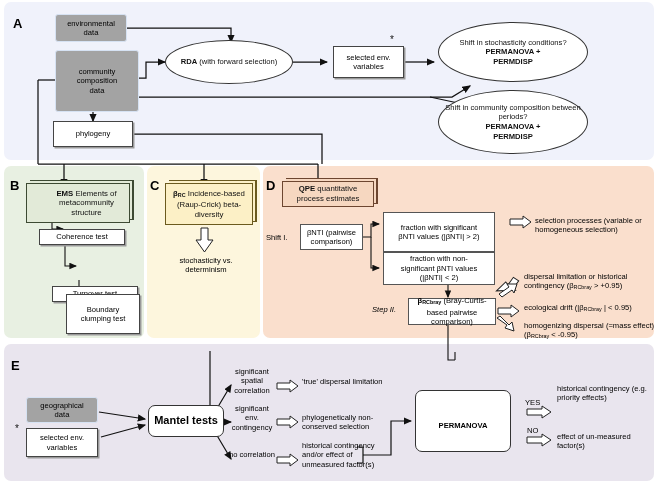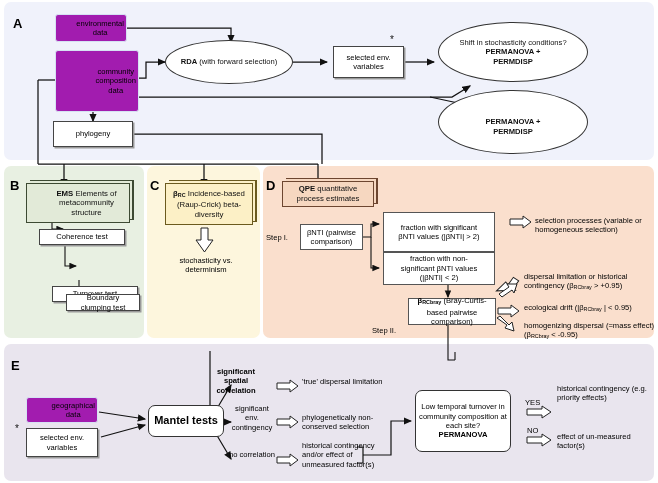--- a/index.html
+++ b/index.html
@@ -18,21 +18,21 @@
   .box{position:absolute;box-sizing:border-box;background:#fff;
        border:1.2px solid #555;text-align:center;display:flex;
        align-items:center;justify-content:center;font-size:7.6px;
        line-height:9.4px;color:#000;padding:1px 2px;}
   .box.sh{border:1.2px solid #444;box-shadow:1.5px 1.5px 0 #9a9a9a;}
   .box.rnd{border-radius:7px;border:1.4px solid #333;font-weight:bold;}
   .ell{position:absolute;box-sizing:border-box;background:#fff;
        border:1.1px solid #333;border-radius:50%;display:flex;
        align-items:center;justify-content:center;text-align:center;
        font-size:7.6px;line-height:9.6px;padding:2px 6px;}
-  .bluebox{background:#a21caf;border:1.2px solid #d6e2f3;border-radius:3px;justify-content:flex-end;}
+  .bluebox{background:#a3a3a3;border:1.2px solid #d6e2f3;border-radius:3px;}
 
   
   .blk{position:absolute;box-sizing:border-box;text-align:center;
        display:flex;align-items:center;justify-content:center;
        font-size:7.8px;line-height:9.6px;padding:1px 3px;}
   .blk.green{background:#e2ead8;border:1.2px solid #3d4a33;
              box-shadow:3px -3px 0 -1px #e2ead8, 4px -3px 0 0 #3d4a33;}
   .blk.yellow{background:#fcf0c6;border:1.2px solid #6b5a1e;
               box-shadow:3px -3px 0 -1px #fcf0c6, 4px -3px 0 0 #6b5a1e;}
   .blk.peach{background:#f6d7c0;border:1.2px solid #6d4630;
@@ -169,77 +169,77 @@
 </div>
 <div class="ast" style="left:390px;top:35px;">*</div>
 
 <div class="ell" style="left:438px;top:22px;width:150px;height:60px;">
   <span><span>Shift in stochasticity conditions?</span><br>
         <b style="white-space:pre-line">PERMANOVA  +
 PERMDISP</b></span>
 </div>
 
 <div class="ell" style="left:438px;top:90px;width:150px;height:64px;">
-  <span><br>
+  <span><span>Shift in community composition between periods?</span><br>
         <b style="white-space:pre-line">PERMANOVA  +
 PERMDISP</b></span>
 </div>
 
 <div class="plab" style="left:10px;top:178px;">B</div>
 
 <div class="blk green" style="left:26px;top:183px;width:104px;height:40px;padding-left:20px;">
   <span><b>EMS</b><span> Elements of metacommunity structure</span></span>
 </div>
 
 <div class="box sh" style="left:39px;top:229px;width:86px;height:16px;">
   <span>Coherence test</span>
 </div>
 <div class="box sh" style="left:52px;top:266px;width:86px;height:16px;margin-top:20px;">
   <span>Turnover test</span>
 </div>
-<div class="box sh" style="left:66px;top:294px;width:74px;height:17px;">
+<div class="box sh" style="left:66px;top:294px;width:74px;height:40px;">
   <span style="white-space:pre-line">Boundary
 clumping test</span>
 </div>
 
 <div class="plab" style="left:150px;top:178px;">C</div>
 
 <div class="blk yellow" style="left:165px;top:183px;width:88px;height:42px;">
   <span><b>β<sub>RC</sub></b><span> Incidence-based (Raup-Crick) beta-diversity</span></span>
 </div>
 
 <div class="txt c" style="left:163px;top:256px;width:86px;">stochasticity
 vs.
 determinism</div>
 
 <div class="plab" style="left:266px;top:178px;">D</div>
 
 <div class="blk peach" style="left:282px;top:181px;width:92px;height:26px;">
   <span><b>QPE</b><span> quantitative process estimates</span></span>
 </div>
 
-<div class="txt" style="left:266px;top:233px;">Step I.</div>
+<div class="txt" style="left:266px;top:233px;">Shift I.</div>
 
 <div class="box" style="left:300px;top:224px;width:63px;height:26px;">
   <span style="white-space:pre-line">βNTI (pairwise
 comparison)</span>
 </div>
 
 <div class="box" style="left:383px;top:212px;width:112px;height:40px;">
   <span style="white-space:pre-line">fraction with significant
 βNTI  values (|βNTI|  &gt; 2)</span>
 </div>
 
 <div class="box" style="left:383px;top:252px;width:112px;height:33px;">
   <span style="white-space:pre-line">fraction with non-
 significant βNTI values
 (|βNTI|  &lt; 2)</span>
 </div>
 
-<div class="txt" style="left:372px;top:326px;">Step II.</div>
+<div class="txt" style="left:372px;top:305px;font-style:italic;">Step II.</div>
 
 <div class="box" style="left:408px;top:298px;width:88px;height:27px;">
   <span><b>β<sub>RCbray</sub></b><span> (Bray-Curtis-based pairwise comparison)</span></span>
 </div>
 
 <div class="txt" style="left:535px;top:216px;width:118px;">selection processes (variable or
 homogeneous selection)</div>
 <div class="txt" style="left:524px;top:272px;width:132px;">dispersal limitation or historical
 contingency (β<sub>RCbray</sub> &gt; +0.95)</div>
 <div class="txt" style="left:524px;top:303px;width:132px;">ecological drift (|β<sub>RCbray</sub> | &lt; 0.95)</div>
@@ -255,39 +255,39 @@
 <div class="box sh" style="left:26px;top:428px;width:72px;height:29px;">
   <span style="white-space:pre-line">selected env.
 variables</span>
 </div>
 <div class="ast" style="left:15px;top:424px;">*</div>
 
 <div class="box rnd" style="left:148px;top:405px;width:76px;height:32px;font-size:11px;">
   <span>Mantel tests</span>
 </div>
 
-<div class="txt c" style="left:212px;top:367px;width:48px;font-weight:bold;">significant
+<div class="txt c" style="left:228px;top:367px;width:48px;">significant
 spatial
 correlation</div>
 <div class="txt c" style="left:228px;top:404px;width:48px;">significant
 env.
 contingency</div>
 <div class="txt c" style="left:228px;top:450px;width:48px;">no
 correlation</div>
 
 <div class="txt" style="left:302px;top:377px;width:90px;">'true' dispersal
 limitation</div>
 <div class="txt" style="left:302px;top:413px;width:92px;">phylogenetically non-
 conserved selection</div>
 <div class="txt" style="left:302px;top:441px;width:92px;">historical contingency
 and/or effect of
 unmeasured factor(s)</div>
 
 <div class="box rnd" style="left:415px;top:390px;width:96px;height:62px;font-weight:normal;">
-  <span><span>Low temporal turnover in community composition at each site?</span><br>
+  <span><br>
         <b>PERMANOVA</b></span>
 </div>
 
 <div class="txt" style="left:525px;top:398px;">YES</div>
 <div class="txt" style="left:527px;top:426px;">NO</div>
 <div class="txt" style="left:557px;top:384px;width:100px;">historical contingency
 (e.g. priority effects)</div>
 <div class="txt" style="left:557px;top:432px;width:100px;">effect of un-measured
 factor(s)</div>
 

